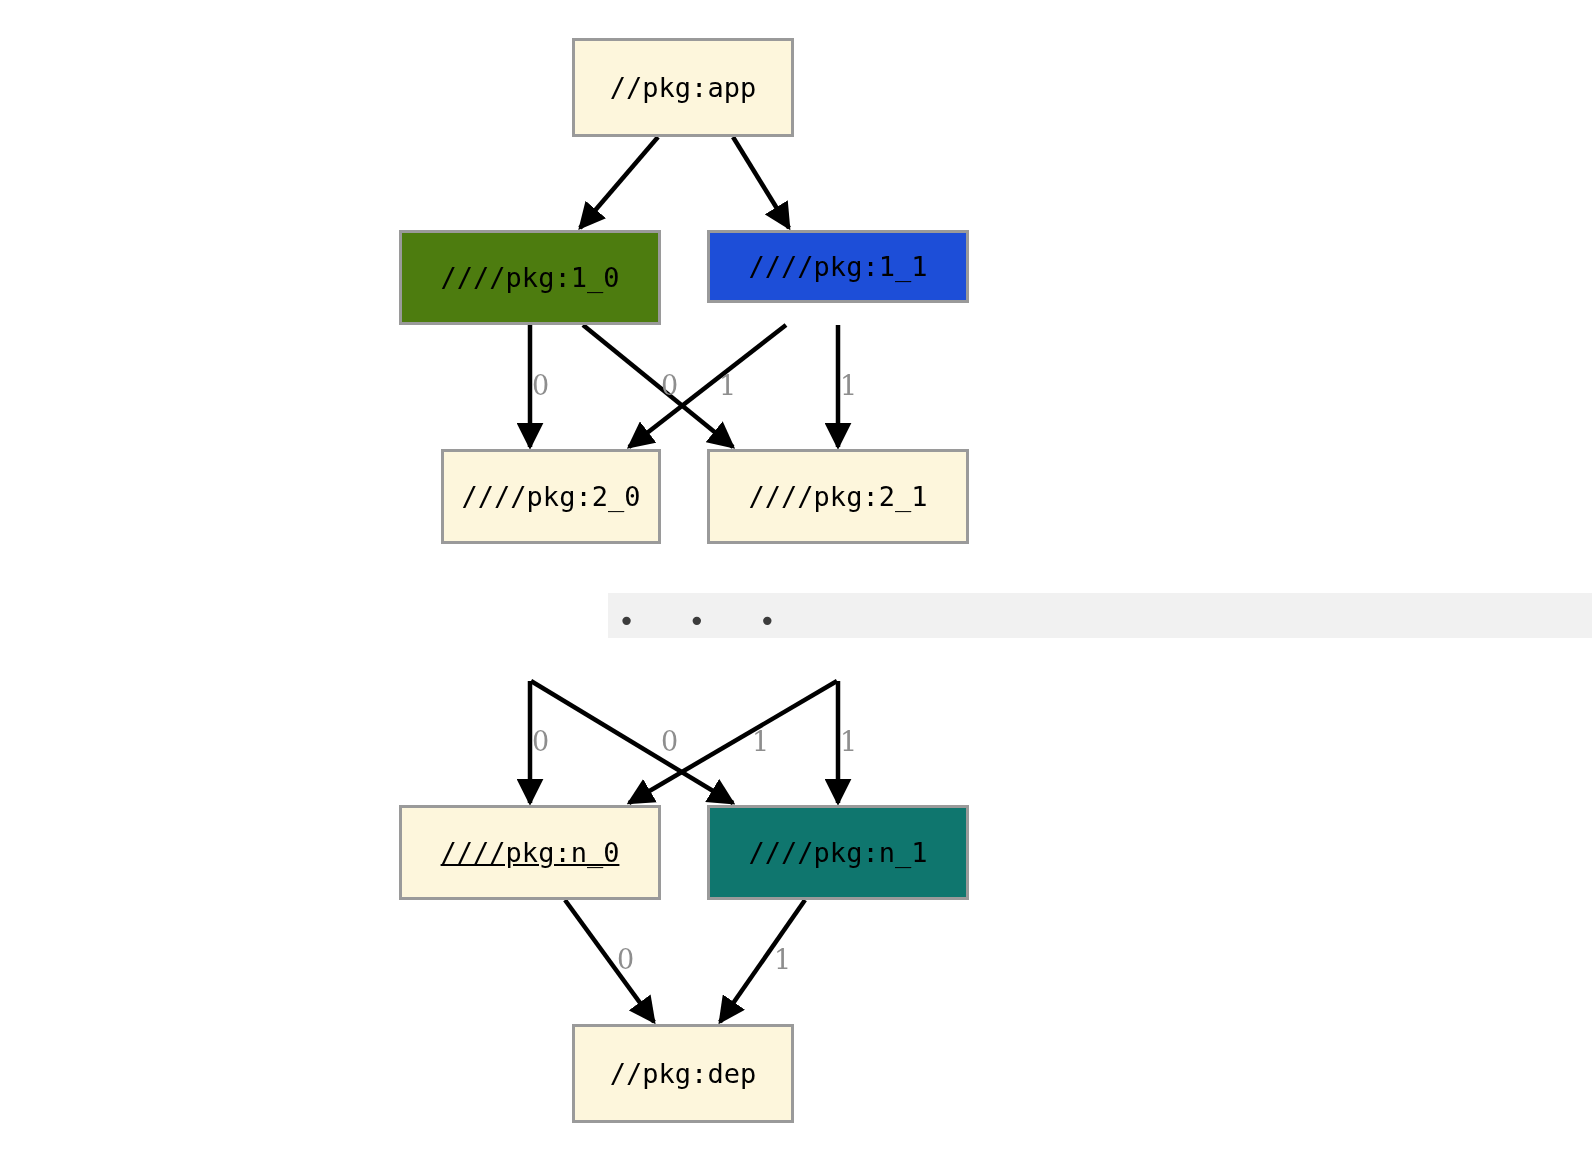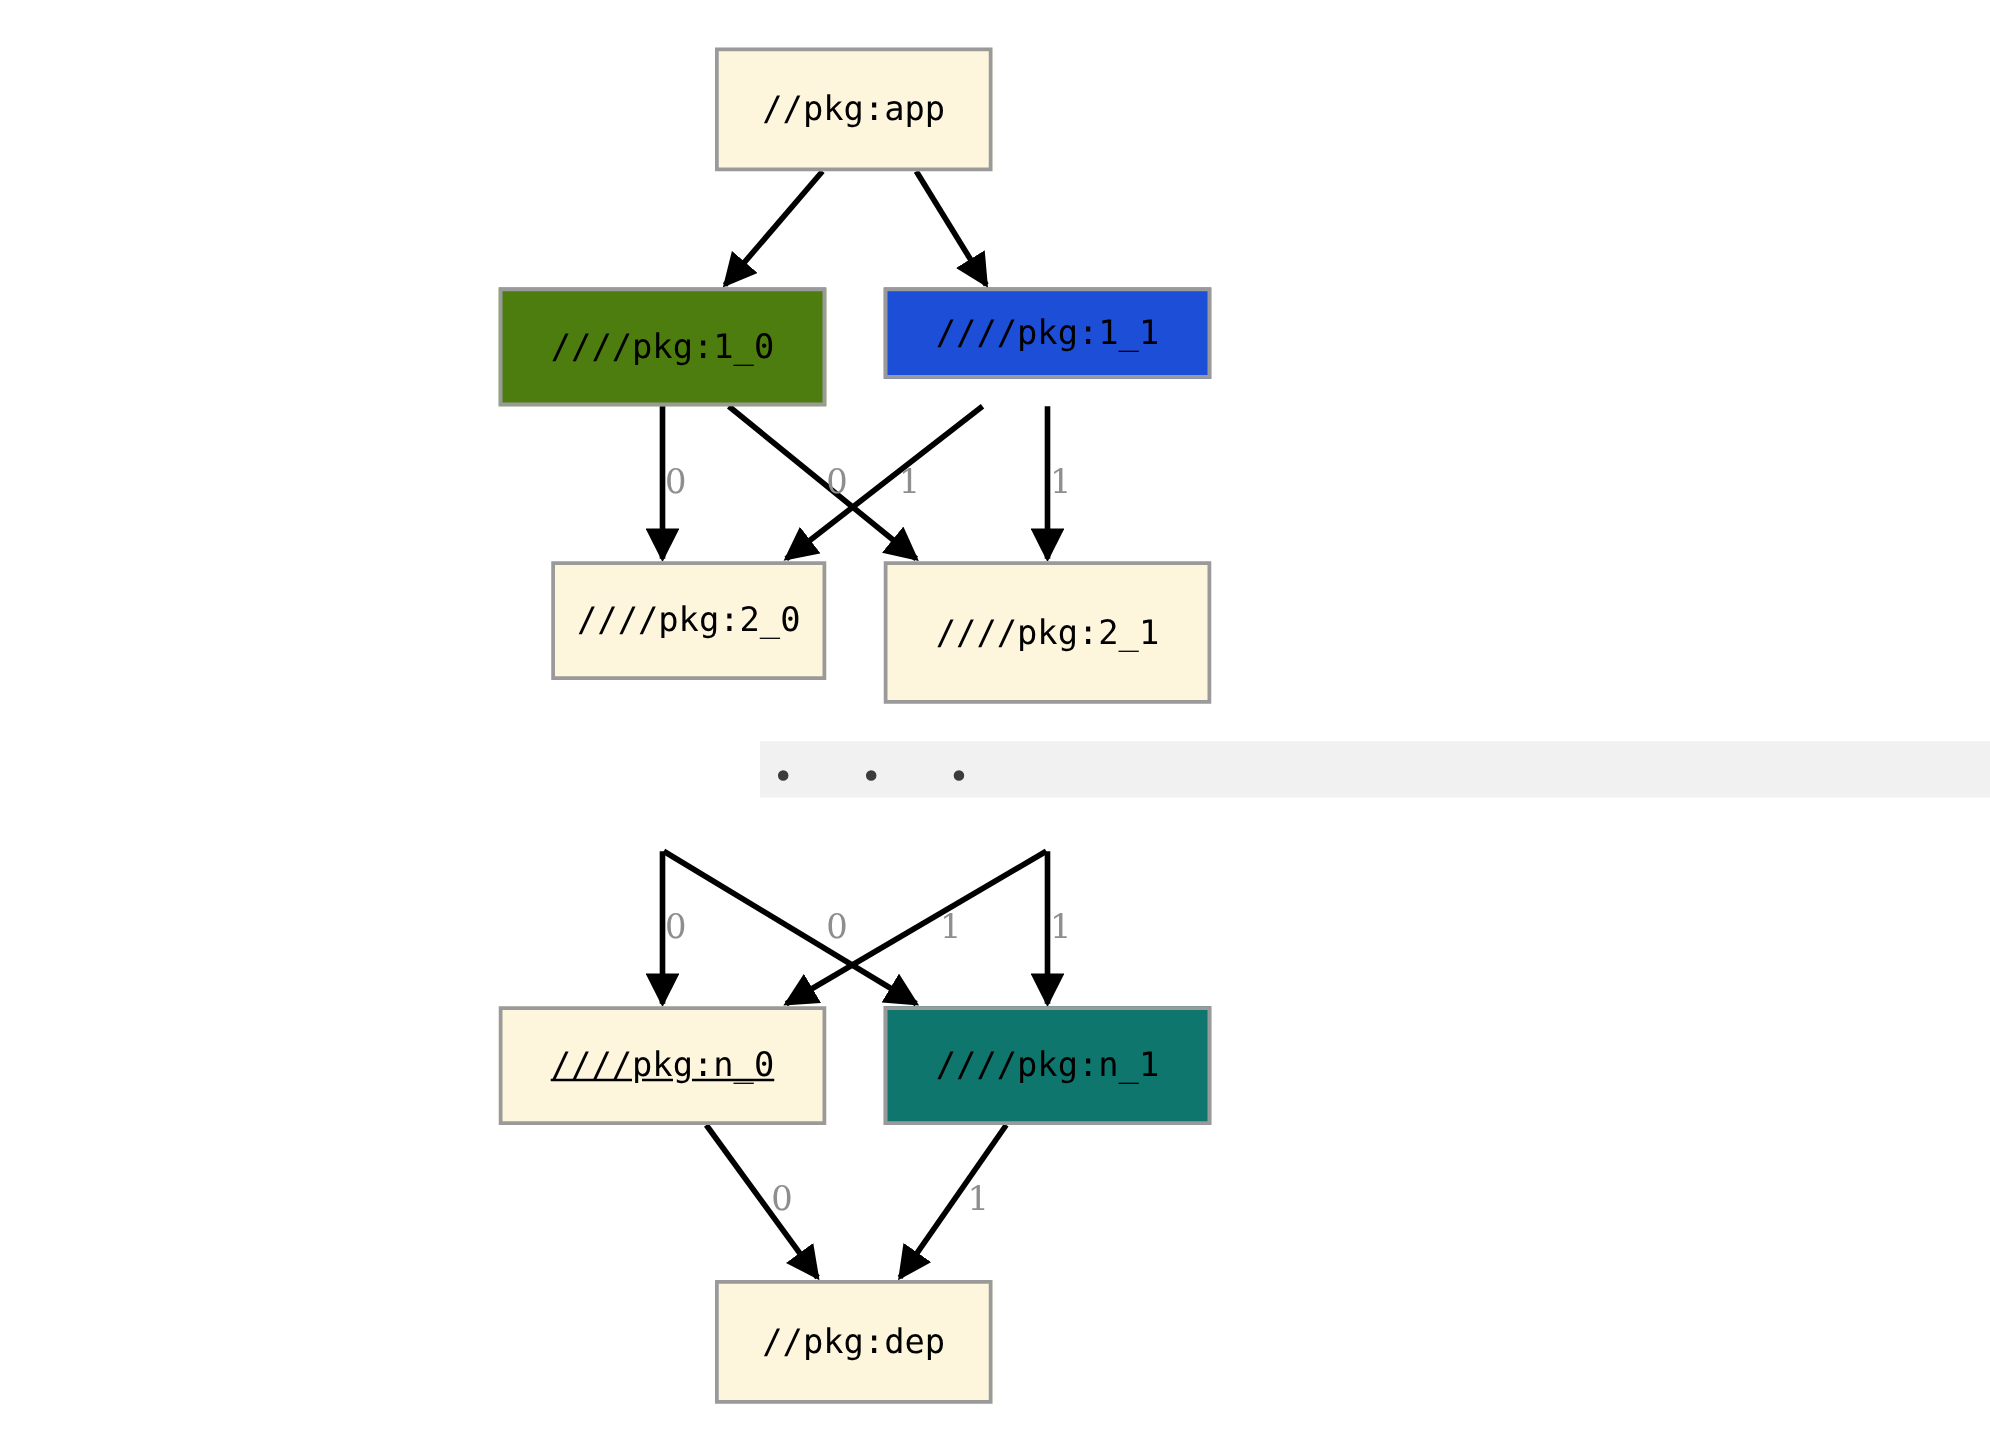--- a/index.html
+++ b/index.html
@@ -103,21 +103,21 @@
       </div>
       <div class="node-box" style="left: 399px; top: 230px; width: 262px; height: 95px; background: #4d7c0f; border-color: rgb(154, 154, 154);">
         <span class="node-label">////pkg:1_0</span>
       </div>
       <div class="node-box" style="left: 707px; top: 230px; width: 262px; height: 73px; background: #1d4ed8; border-color: rgb(154, 154, 154);">
         <span class="node-label">////pkg:1_1</span>
       </div>
       <div class="node-box" style="left: 399px; top: 449px; width: 220px; height: 95px; background: rgb(253, 246, 220); border-color: rgb(154, 154, 154); margin-left: 42px;">
         <span class="node-label">////pkg:2_0</span>
       </div>
-      <div class="node-box" style="left: 707px; top: 449px; width: 262px; height: 114px; background: rgb(253, 246, 220); border-color: rgb(154, 154, 154);">
+      <div class="node-box" style="left: 707px; top: 449px; width: 262px; height: 95px; background: rgb(253, 246, 220); border-color: rgb(154, 154, 154);">
         <span class="node-label">////pkg:2_1</span>
       </div>
       <div class="node-box" style="left: 399px; top: 805px; width: 262px; height: 95px; background: rgb(253, 246, 220); border-color: rgb(154, 154, 154); text-decoration: underline;">
         <span class="node-label">////pkg:n_0</span>
       </div>
       <div class="node-box" style="left: 707px; top: 805px; width: 262px; height: 95px; background: #0f766e; border-color: rgb(154, 154, 154);">
         <span class="node-label">////pkg:n_1</span>
       </div>
       <div class="node-box" style="left: 572px; top: 1024px; width: 222px; height: 99px; background: rgb(253, 246, 220); border-color: rgb(154, 154, 154);">
         <span class="node-label">//pkg:dep</span>

